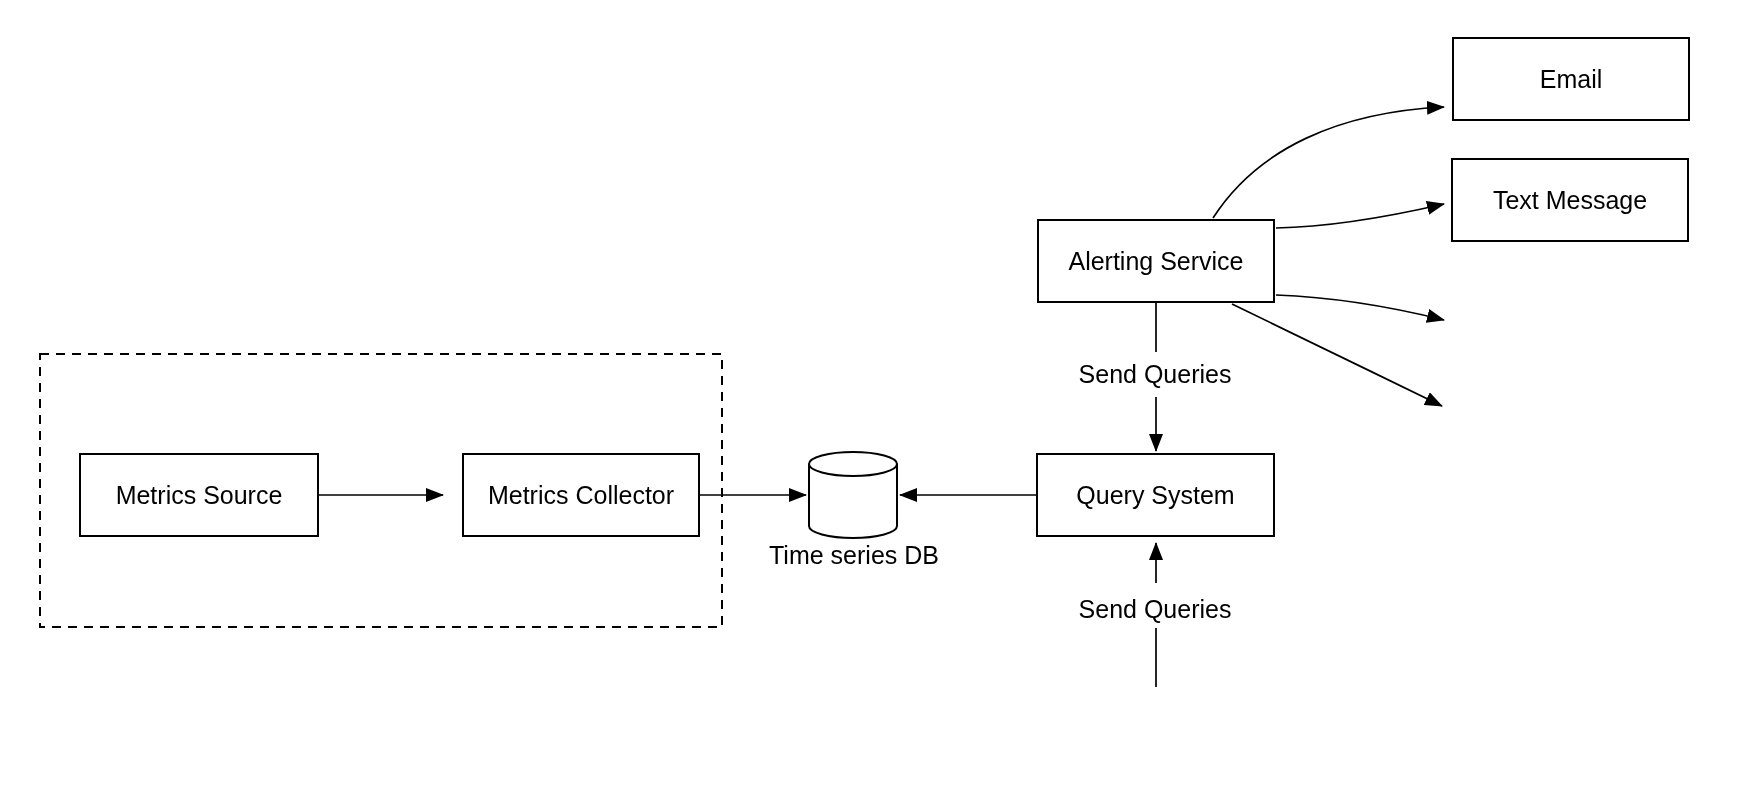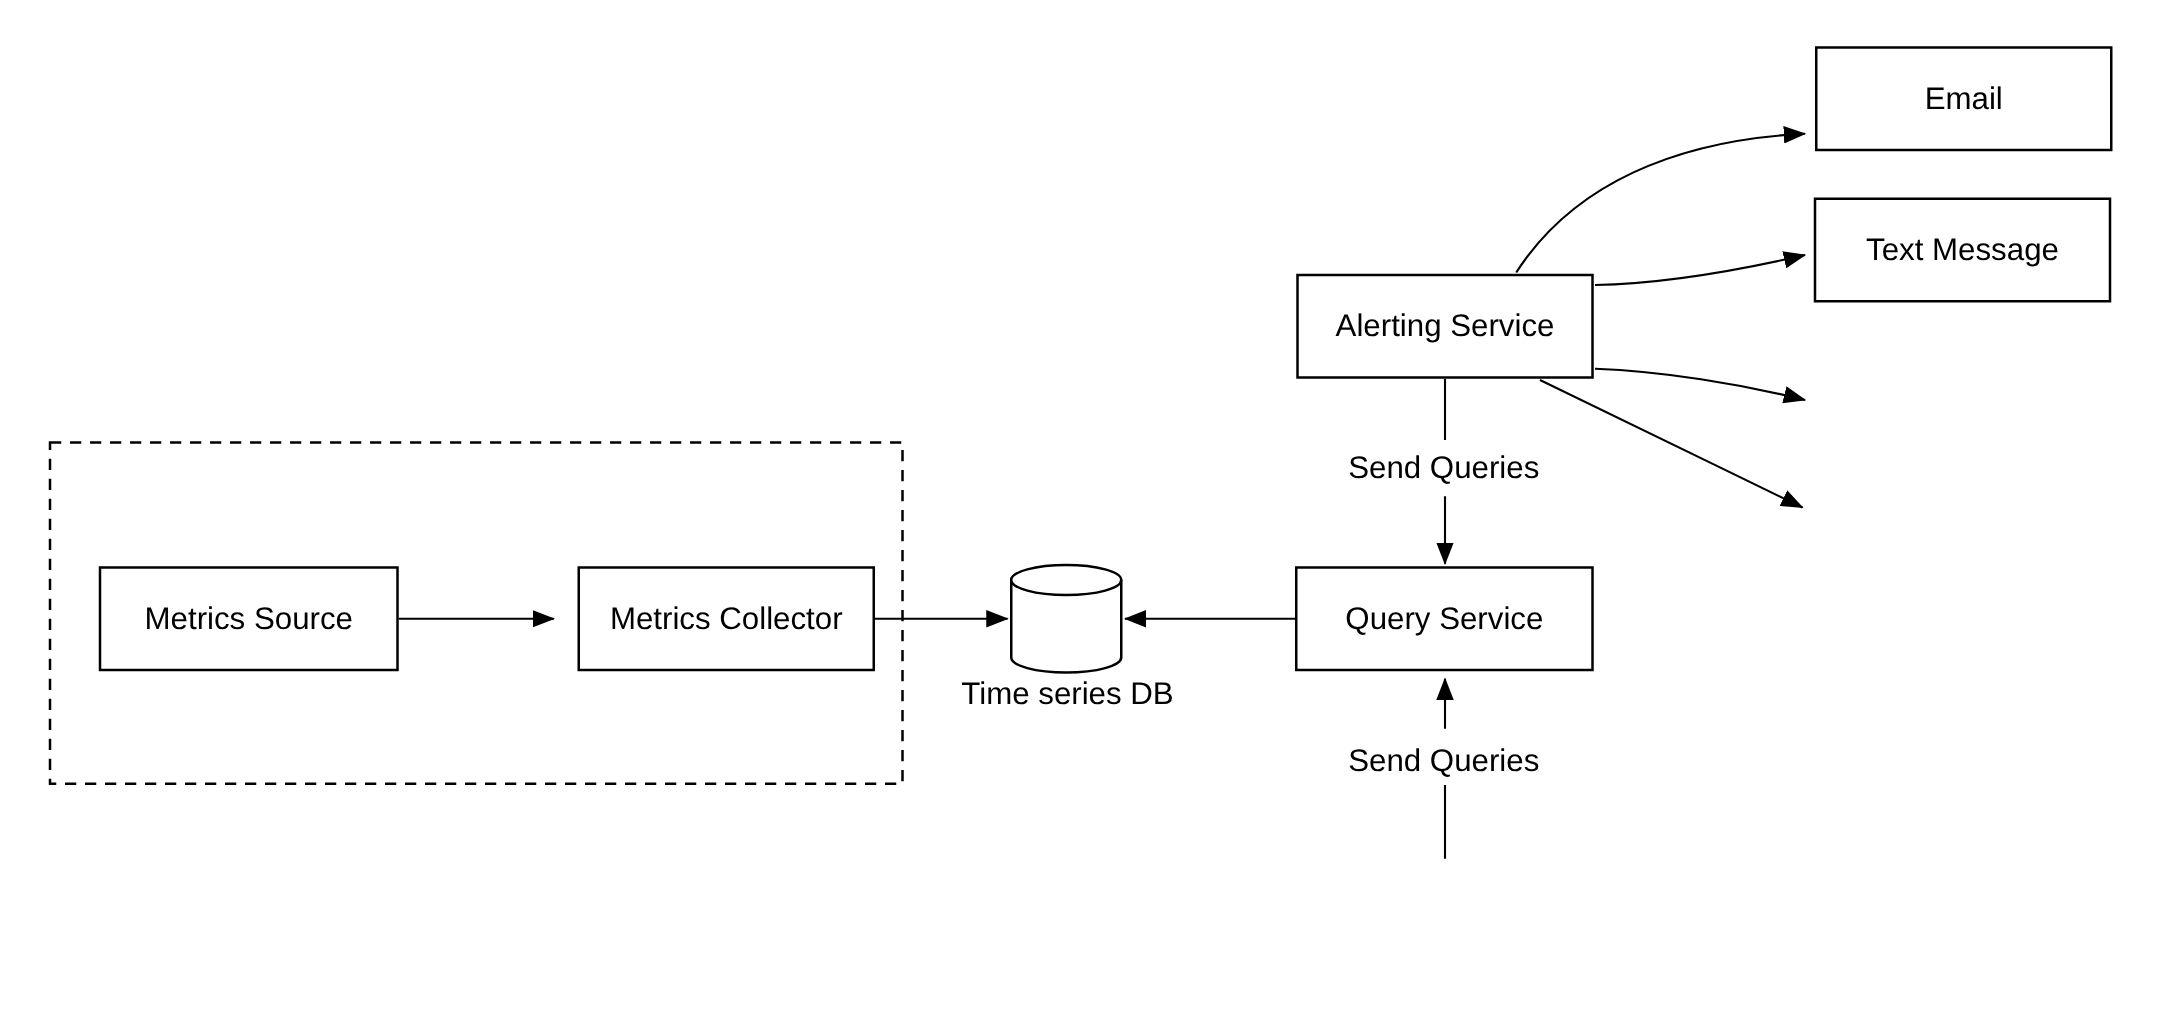--- a/index.html
+++ b/index.html
@@ -92,21 +92,21 @@
     <span>Metrics Collector</span>
   </div>
 
   <div class="edge-label" style="left:764px; top:542px; width:180px;">Time series DB</div>
 
   <div class="node" style="left:1037px; top:219px; width:238px; height:84px;">
     <span>Alerting Service</span>
   </div>
 
   <div class="node" style="left:1036px; top:453px; width:239px; height:84px;">
-    <span>Query Service</span>
+    <span>Query System</span>
   </div>
 
 
   <div class="node" style="left:1451px; top:158px; width:238px; height:84px;">
     <span>Text Message</span>
   </div>
 
   <div class="node" style="left:1452px; top:37px; width:238px; height:84px;">
     <span>Email</span>
   </div>

